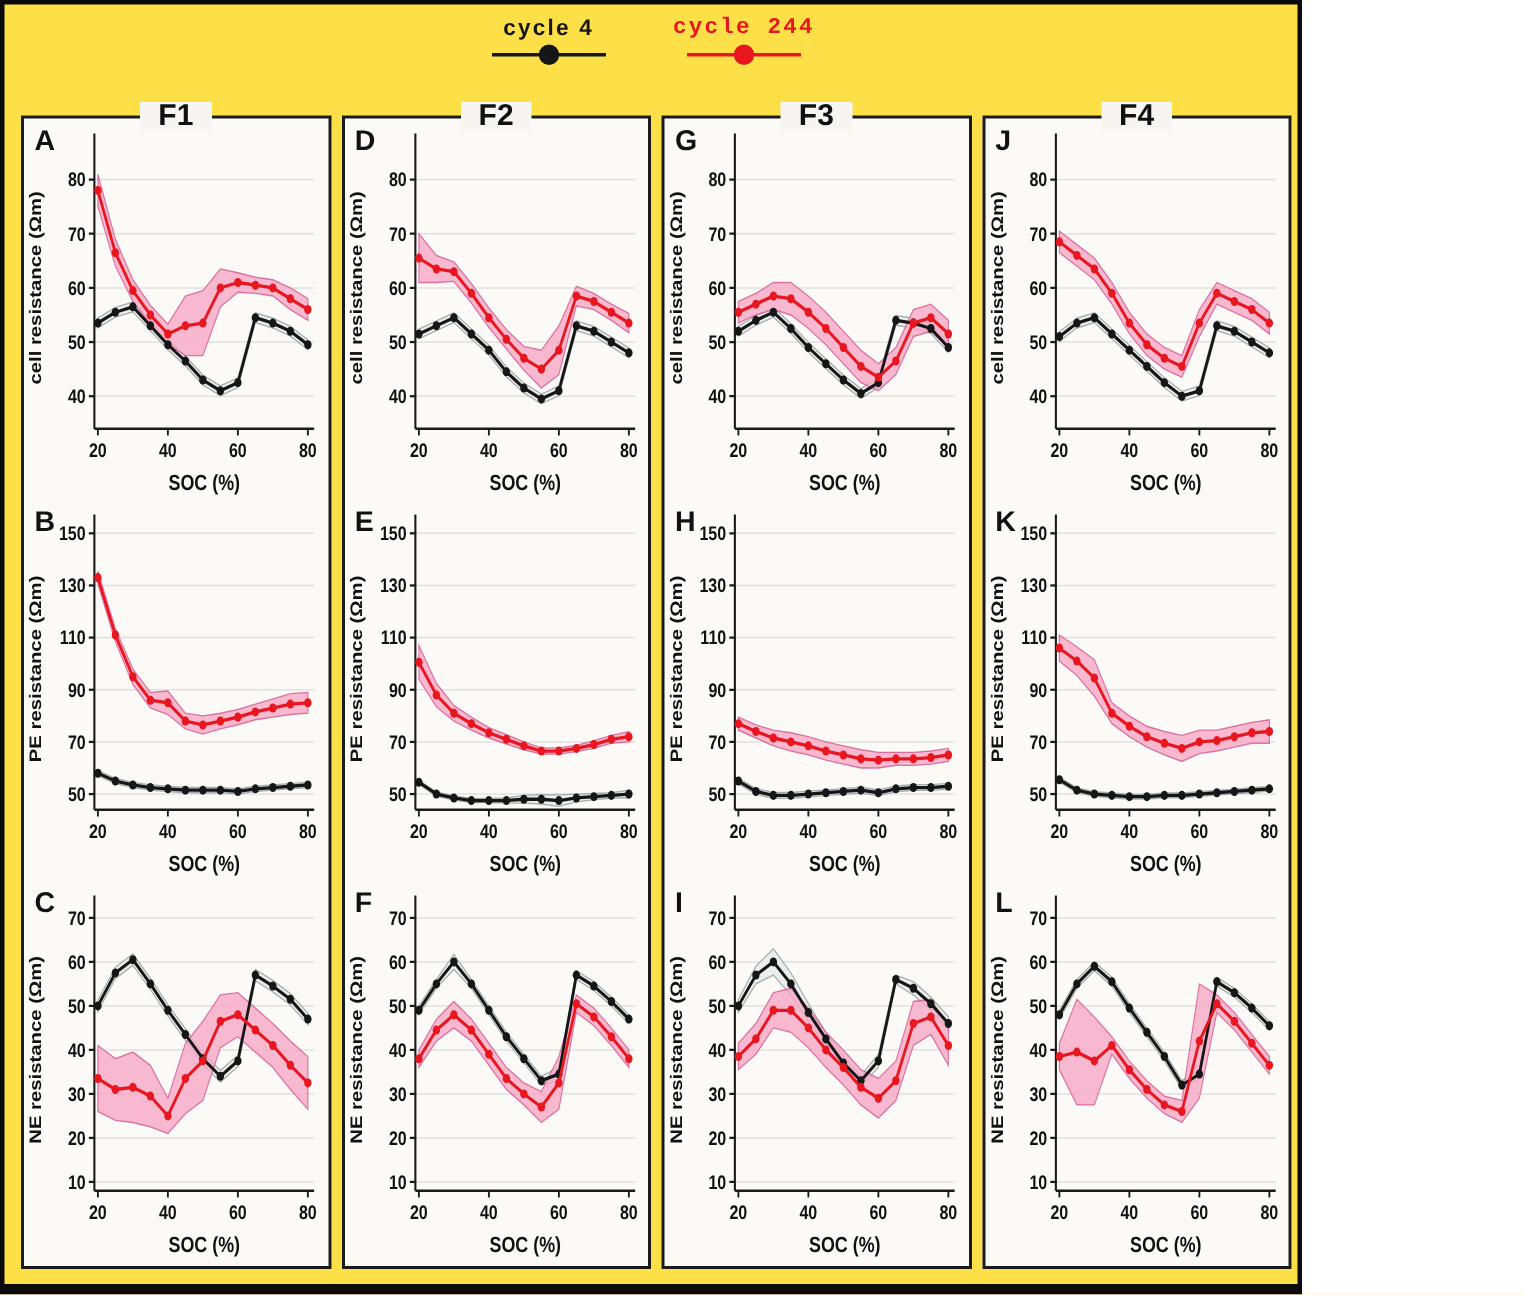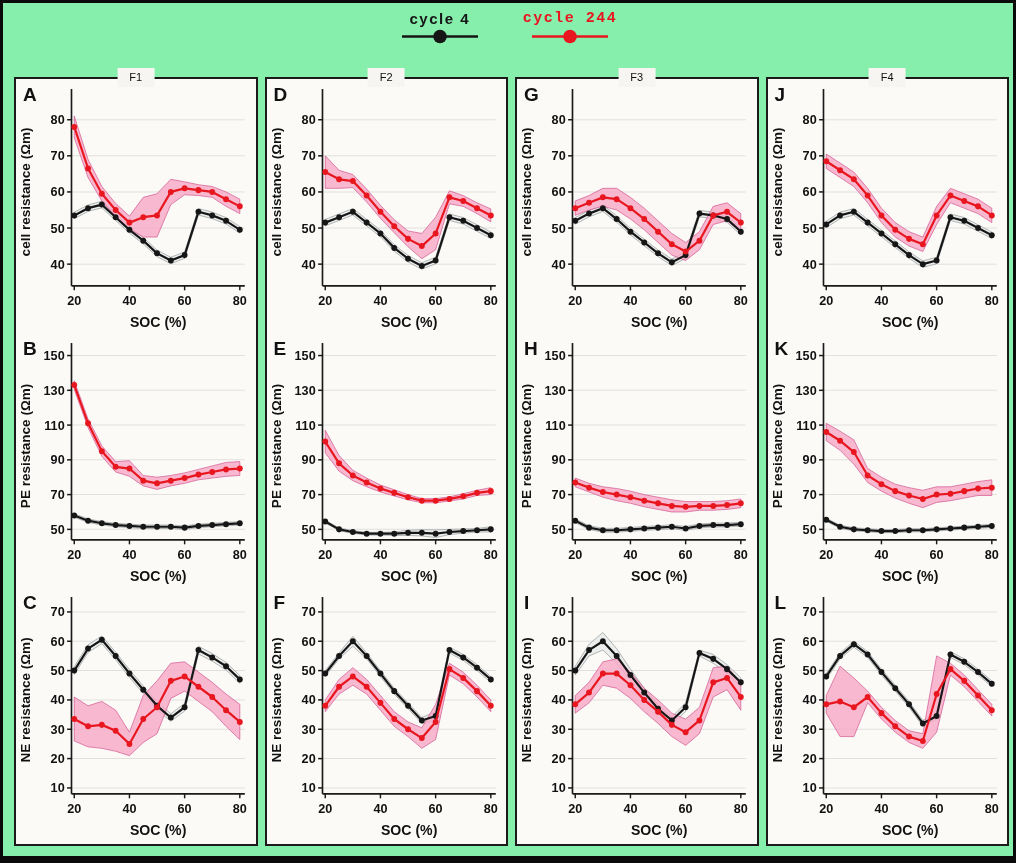--- a/index.html
+++ b/index.html
@@ -1,28 +1,28 @@
 <!DOCTYPE html>
 <html><head>
 <meta charset="utf-8">
 <style>
   *{margin:0;padding:0;box-sizing:border-box}
   html,body{background:#ffffff}
   body{width:1016px;height:863px;font-family:"Liberation Sans",sans-serif;color:#111}
-  .frame{width:1016px;height:863px;border:3px solid #0b0b0b;border-bottom:7px solid #0b0b0b;
-         background:#86efac;position:relative;overflow:hidden}
+  .frame{width:868px;height:863px;border:3px solid #0b0b0b;border-bottom:7px solid #0b0b0b;
+         background:#fde047;position:relative;overflow:hidden}
   .legend{position:absolute;top:7px;left:0;width:100%;display:flex;justify-content:center;gap:42px}
   .legend-entry{display:flex;flex-direction:column;align-items:center;gap:1px}
   .legend-label{font-size:15px;font-weight:600;letter-spacing:1.5px}
   .legend-marker{display:block}
   .columns{position:absolute;top:74px;left:11px;right:4px;height:769px;display:flex;gap:7px}
   .column{flex:1;border:2px solid #1b1b1b;background:#fbfaf7;position:relative;
           display:flex;flex-direction:column;padding-top:3px}
   .column-title{position:absolute;top:-11px;left:50%;transform:translateX(-50%);
-          background:#f6f5f2;padding:0 12px;font-weight:400;font-size:11px;line-height:19px}
+          background:#f6f5f2;padding:0 12px;font-weight:700;font-size:20px;line-height:19px}
   .panel{flex:1;position:relative}
   .panel-letter{position:absolute;top:2px;left:7px;font-size:19px;font-weight:600;z-index:2}
   .panel svg{display:block;width:100%;height:100%}
 </style>
 </head>
 <body>
 
 <div class="frame">
 
   <div class="legend">

